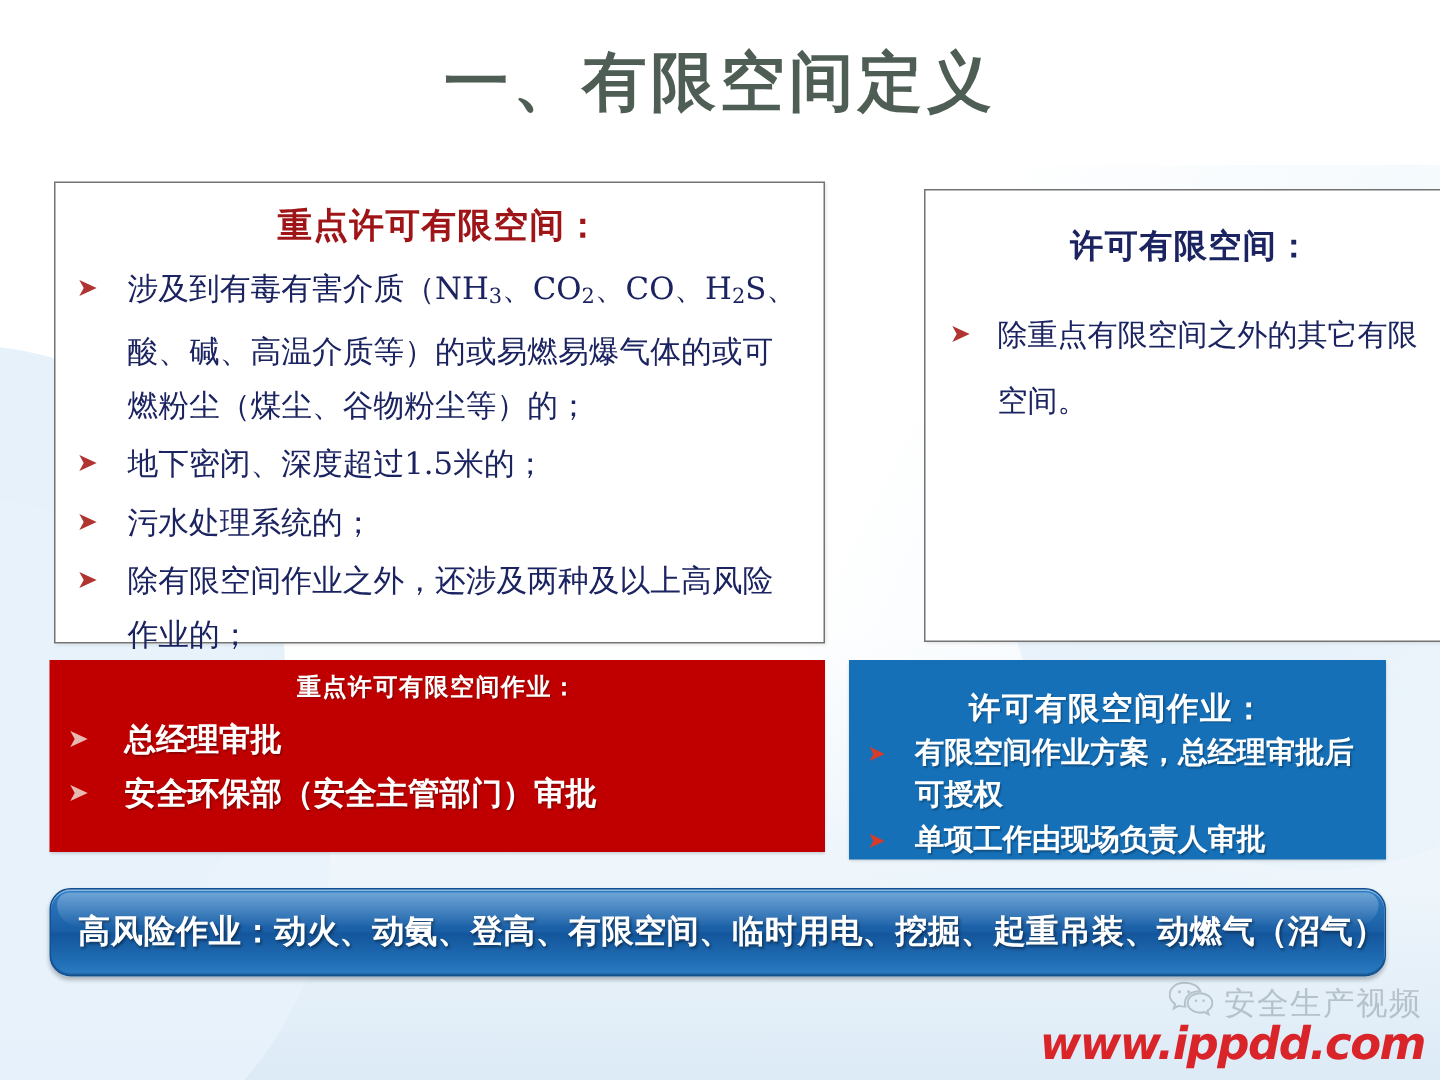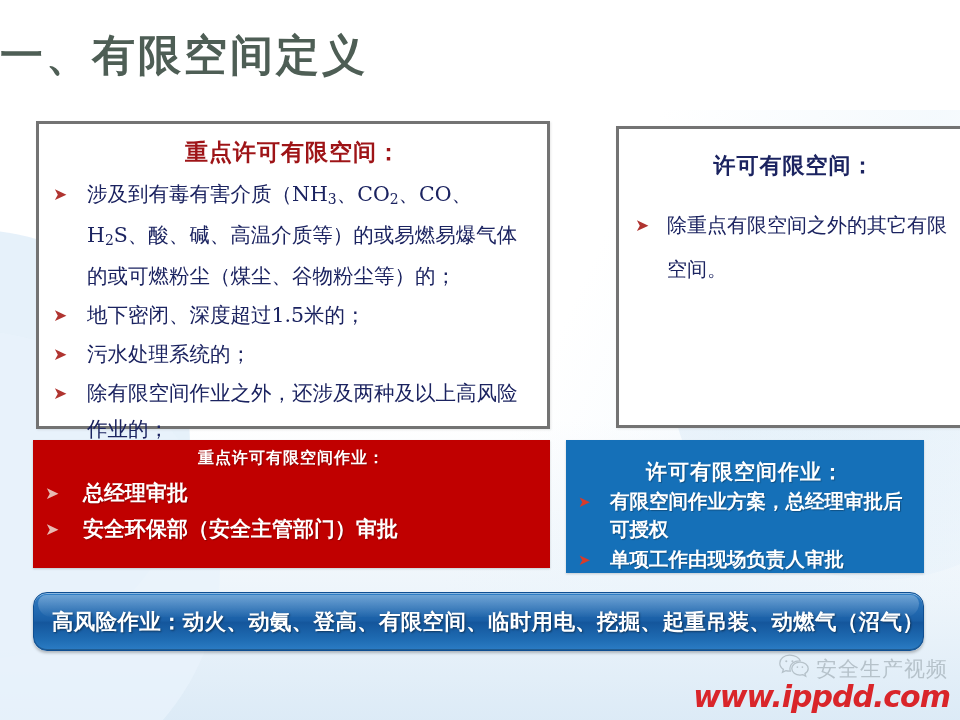--- a/index.html
+++ b/index.html
@@ -72,38 +72,38 @@
     height: 520px;
     background: linear-gradient(115deg, rgba(255,255,255,0) 55%, rgba(232,243,251,0.45) 78%, rgba(255,255,255,0) 100%);
   }
 
   
   .slide-title {
     position: absolute;
     left: 0;
     top: 32px;
     width: 960px;
-    text-align: left;
+    text-align: center;
     font-family: "DejaVu Serif", "Liberation Serif", serif;
     font-size: 43px;
     font-weight: 700;
     letter-spacing: 3px;
     color: #4e5e55;
     line-height: 1.1;
     text-shadow: 0 1px 1px rgba(255,255,255,0.85);
   }
 
   
   .card {
     position: absolute;
     box-sizing: border-box;
   }
   .card-white {
     background: #ffffff;
-    border: 3px solid #737373;
+    border: 1px solid #737373;
     box-shadow: 1px 1px 2px rgba(120,130,130,0.18);
   }
 
   .card-head {
     text-align: center;
     font-weight: 700;
     font-family: "DejaVu Serif", "Liberation Serif", serif;
   }
 
   

